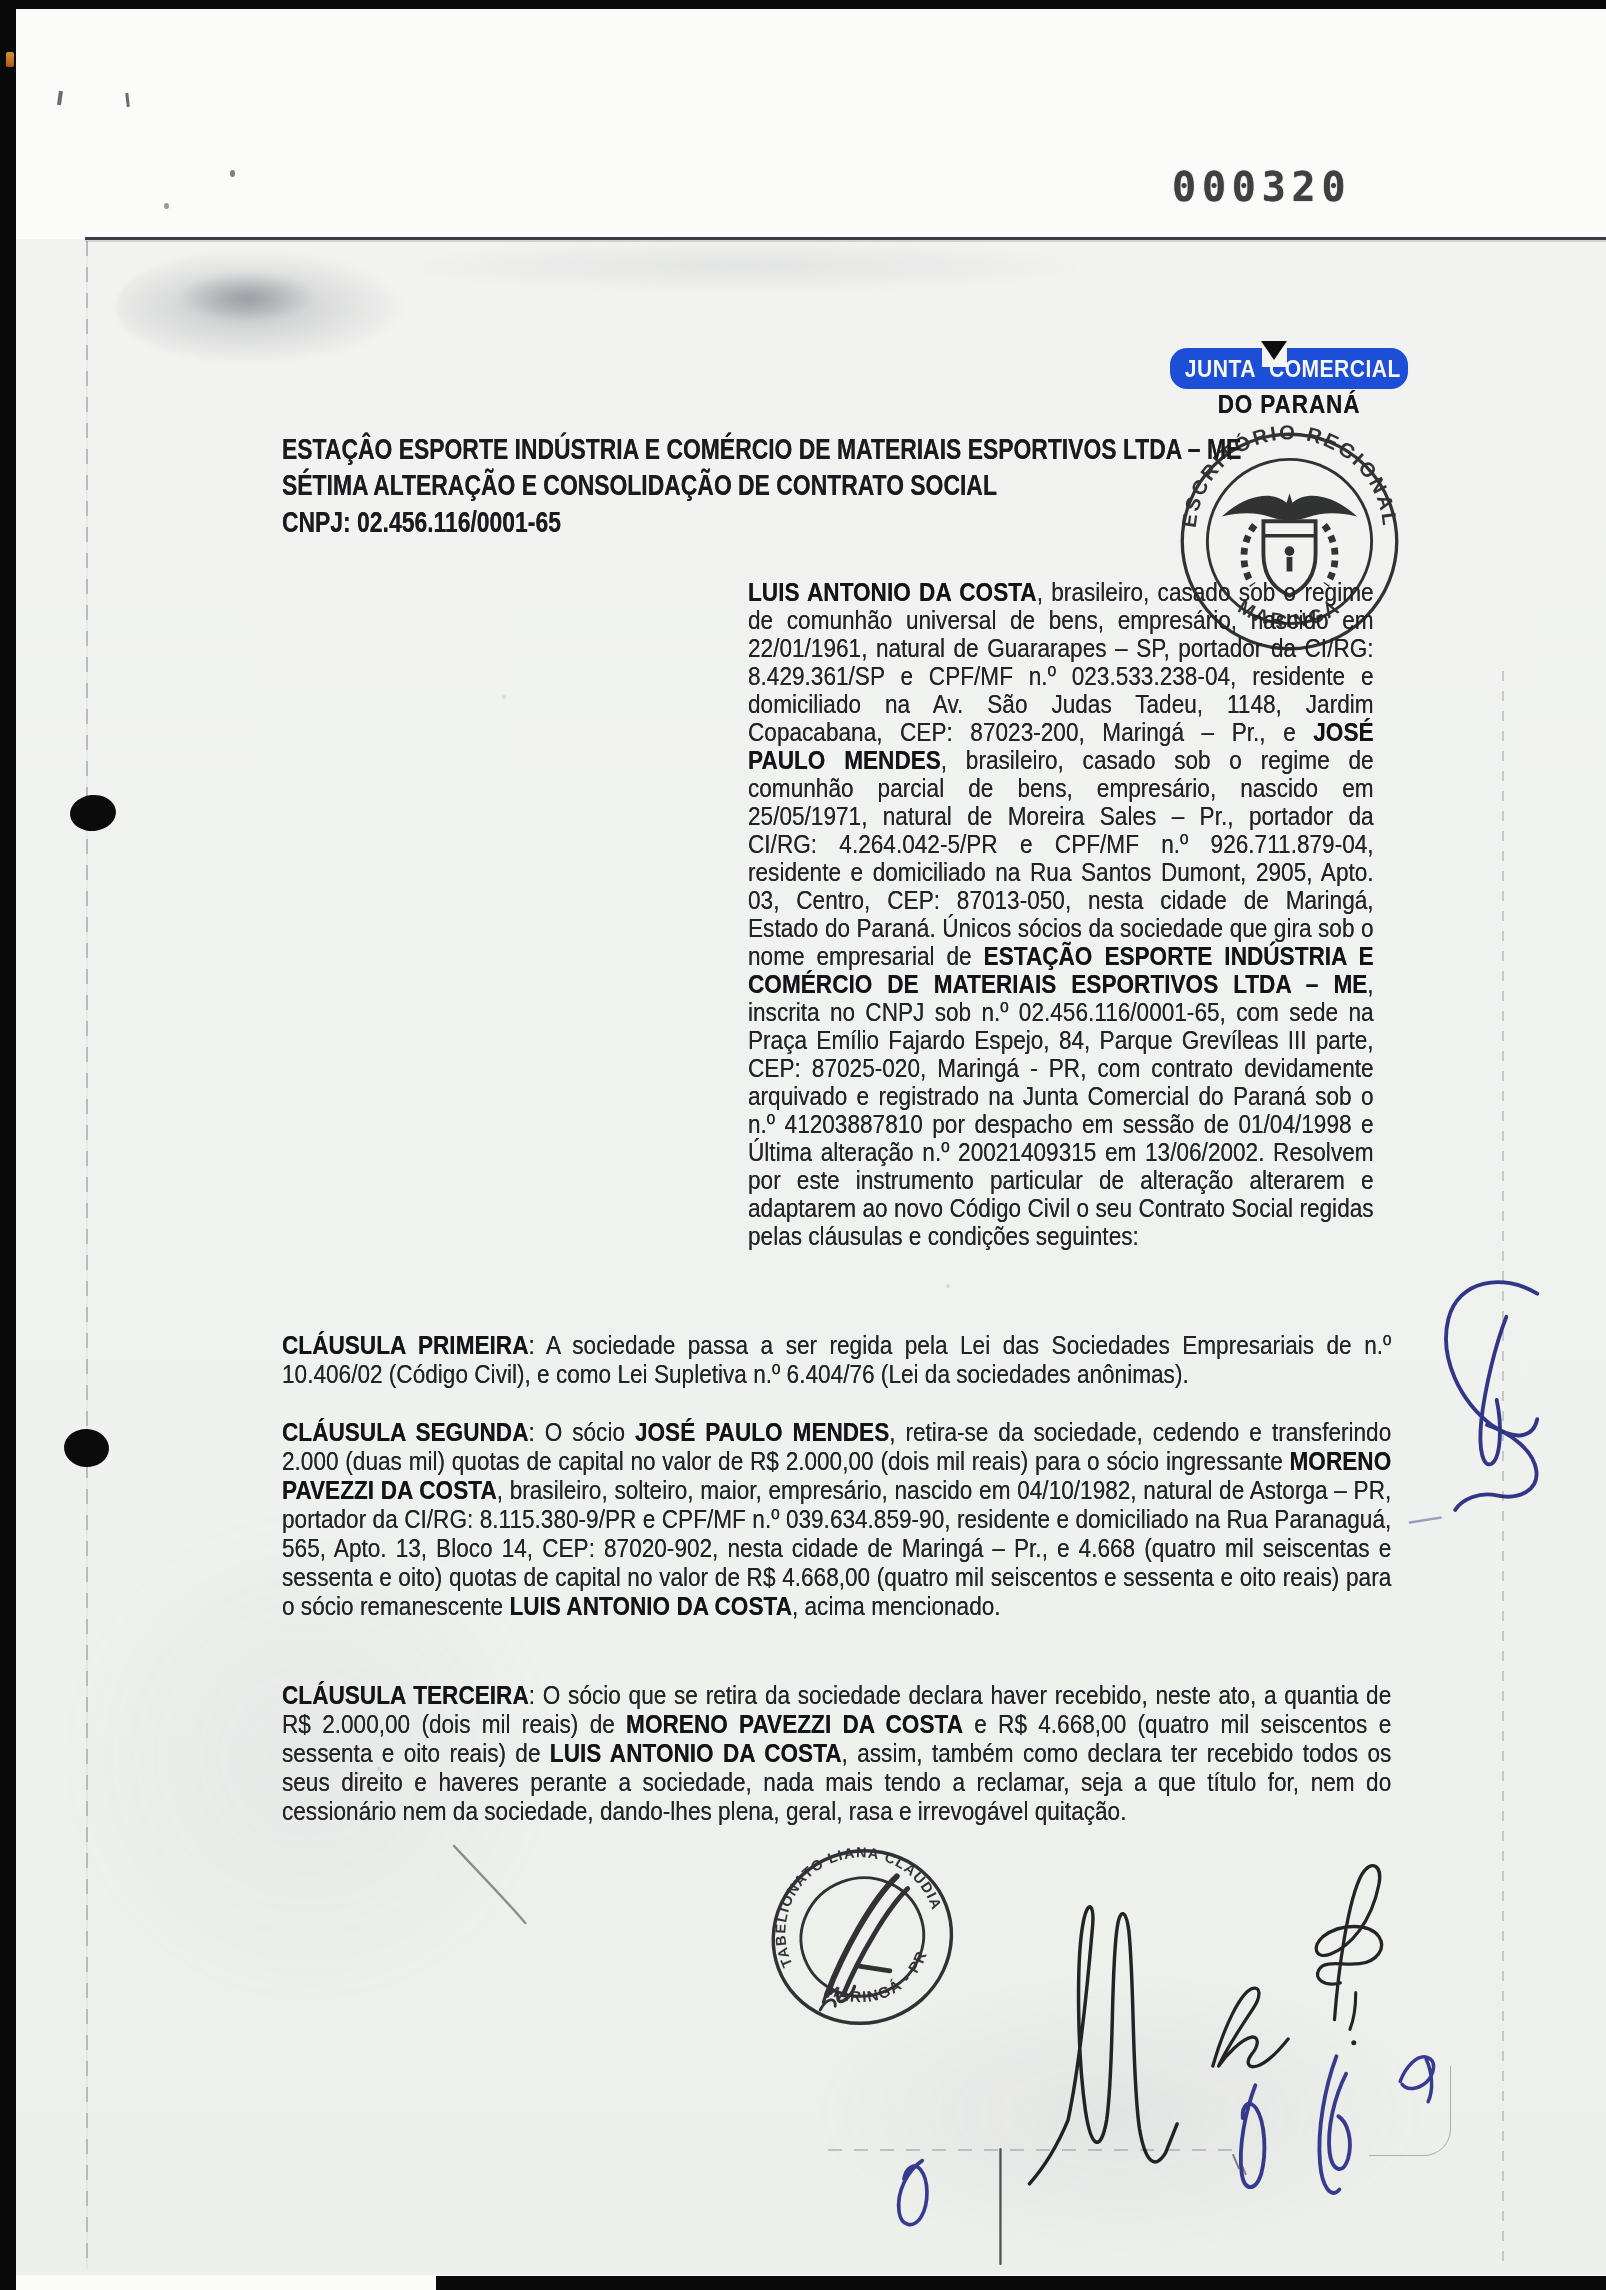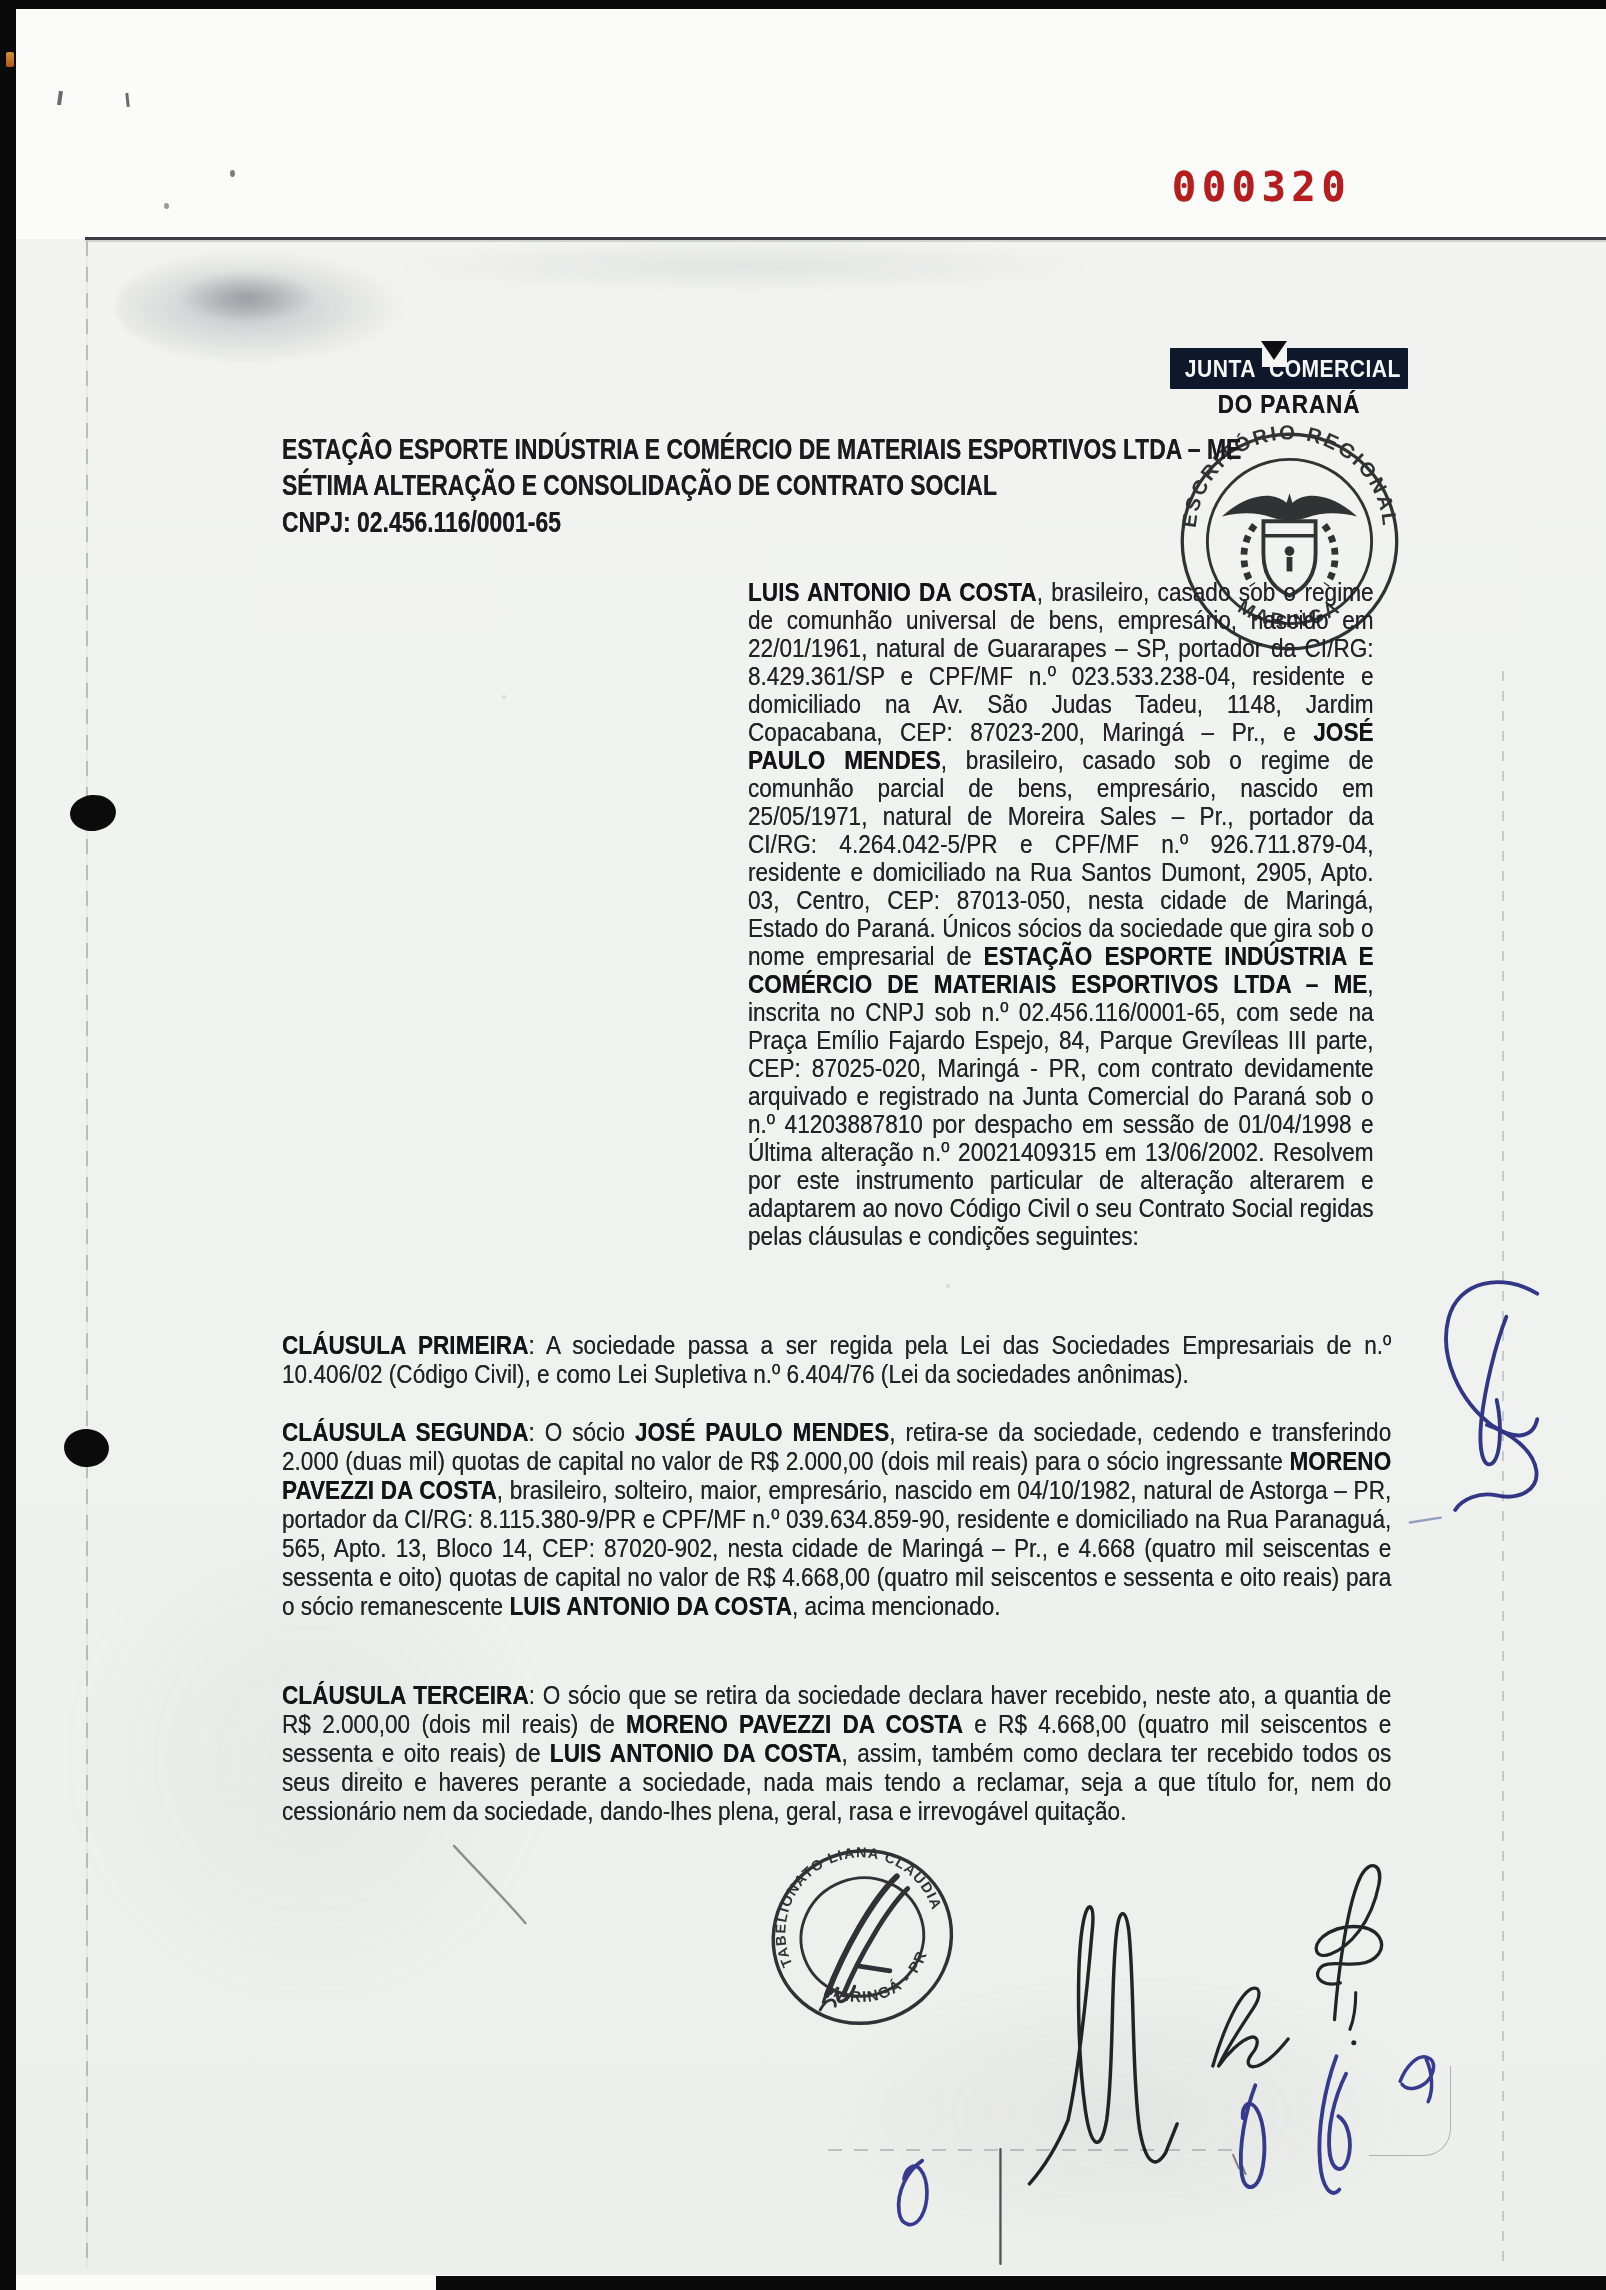--- a/index.html
+++ b/index.html
@@ -49,24 +49,24 @@
   .stray-b{left:126px;top:93px;width:2.9px;height:13.5px;transform:rotate(-6deg);opacity:.8;}
   .stray-c{left:230px;top:170px;width:4.8px;height:6.8px;border-radius:50%;opacity:.7;}
   .stray-d{left:164px;top:203px;width:4.8px;height:5.8px;border-radius:50%;opacity:.55;}
   
   .punch{position:absolute;background:#0b0b0c;border-radius:50%;}
   .punch1{left:70px;top:795px;width:46px;height:36px;transform:rotate(-6deg);}
   .punch2{left:64px;top:1429px;width:45px;height:38px;transform:rotate(4deg);}
   
   .page-number{position:absolute;left:1172px;top:164px;
     font-family:"DejaVu Sans Mono",monospace;font-weight:bold;font-size:40px;
-    letter-spacing:5.8px;color:#b91c1c;text-shadow:0 0 1px rgba(16,16,19,.7);}
+    letter-spacing:5.8px;color:#404040;text-shadow:0 0 1px rgba(16,16,19,.7);}
   
   .junta-box{position:absolute;left:1170px;top:348px;width:238px;height:41px;
-    background:#0f172a;border-radius:1px;display:flex;align-items:center;
+    background:#1d4ed8;border-radius:17px;display:flex;align-items:center;
     justify-content:space-between;padding:0 9.7px;box-sizing:border-box;}
   .junta-box span.word{color:#f6f6f4;font-weight:bold;font-size:24px;letter-spacing:0.5px;
     transform:scaleX(.88);transform-origin:center;white-space:nowrap;}
   .notch{position:relative;width:29px;height:41px;}
   .notch .white{position:absolute;left:1.9px;top:0;width:25px;height:19.3px;background:#f4f4f1;}
   .notch .tri{position:absolute;left:1px;top:-6.8px;width:0;height:0;
     border-left:13.5px solid transparent;border-right:13.5px solid transparent;
     border-top:19.3px solid #0e0e12;}
   .do-parana{position:absolute;left:1170px;top:390px;width:238px;text-align:center;
     font-weight:bold;font-size:25px;letter-spacing:1px;color:#17171b;

